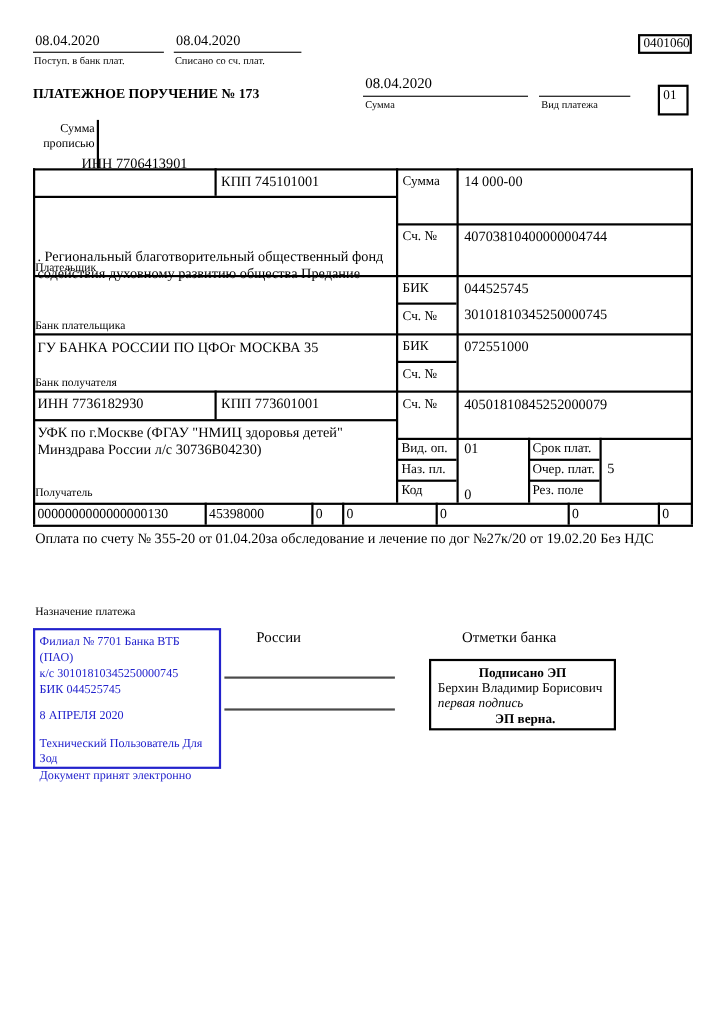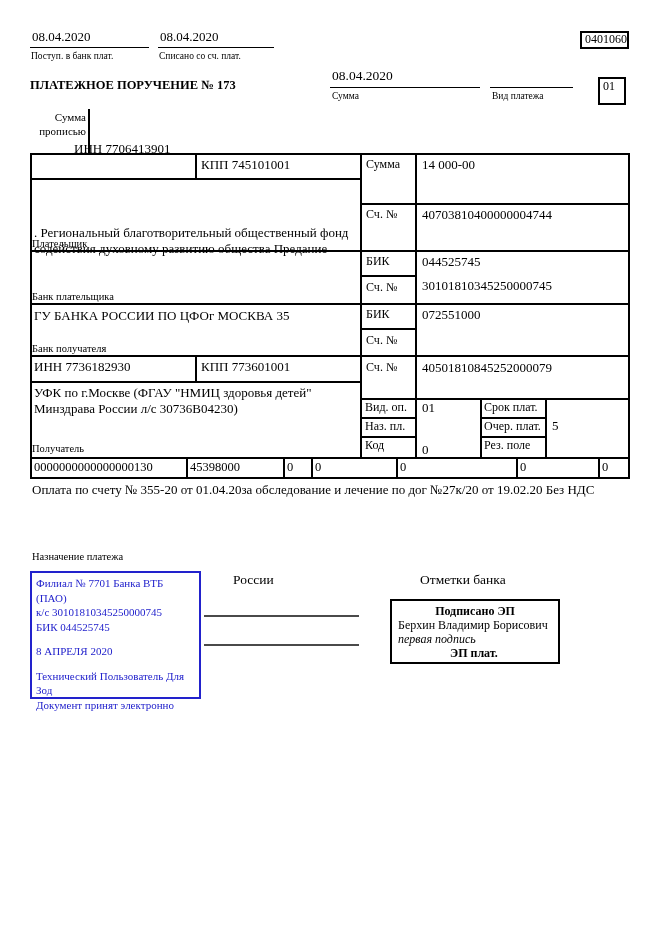--- a/index.html
+++ b/index.html
@@ -151,16 +151,16 @@
 
   <div class="t fs14" style="left:233px;top:572px;">России</div>
   <div class="sigline" style="left:204px;top:615px;width:155px;"></div>
   <div class="sigline" style="left:204px;top:644px;width:155px;"></div>
 
   <div class="t fs14" style="left:420px;top:572px;">Отметки банка</div>
   <div class="marks">
     <div style="text-align:center;font-weight:bold;">Подписано ЭП</div>
     <div>Берхин Владимир Борисович</div>
     <div style="font-style:italic;">первая подпись</div>
-    <div style="margin-left:52px;font-weight:bold;">ЭП плат.</div>
+    <div style="margin-left:52px;font-weight:bold;">ЭП верна.</div>
   </div>
 
 </div>
 
 </body></html>

